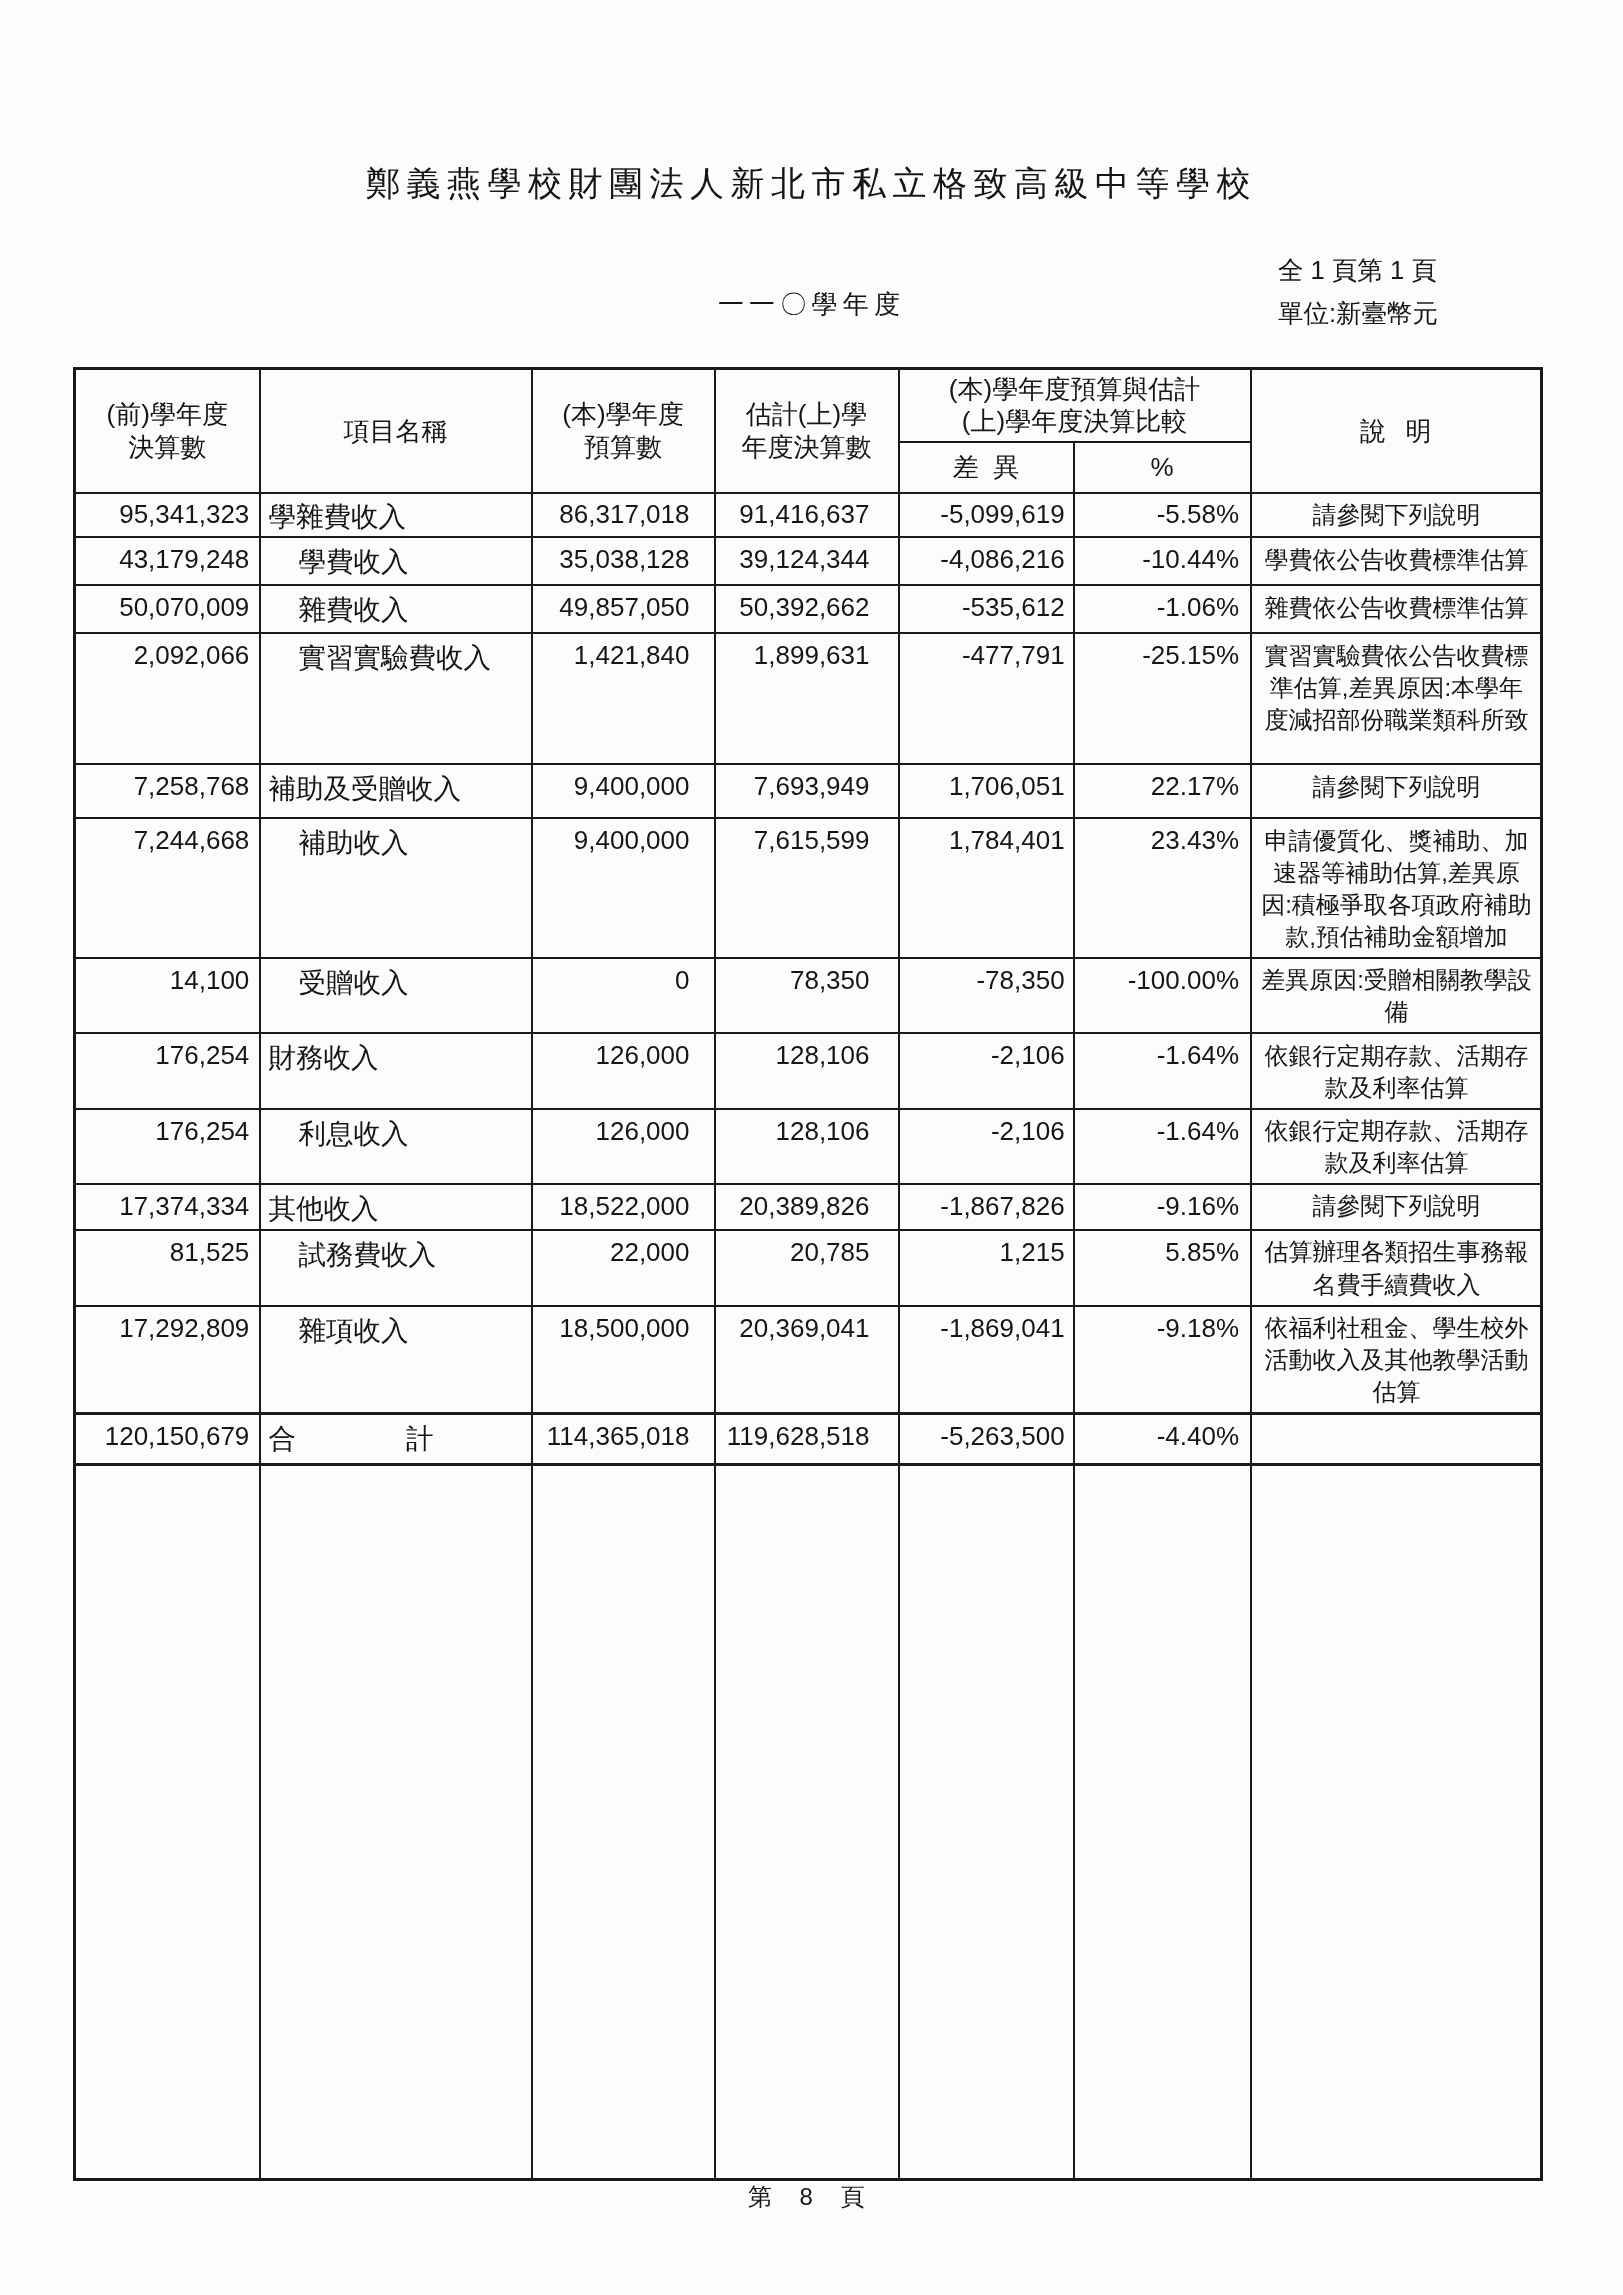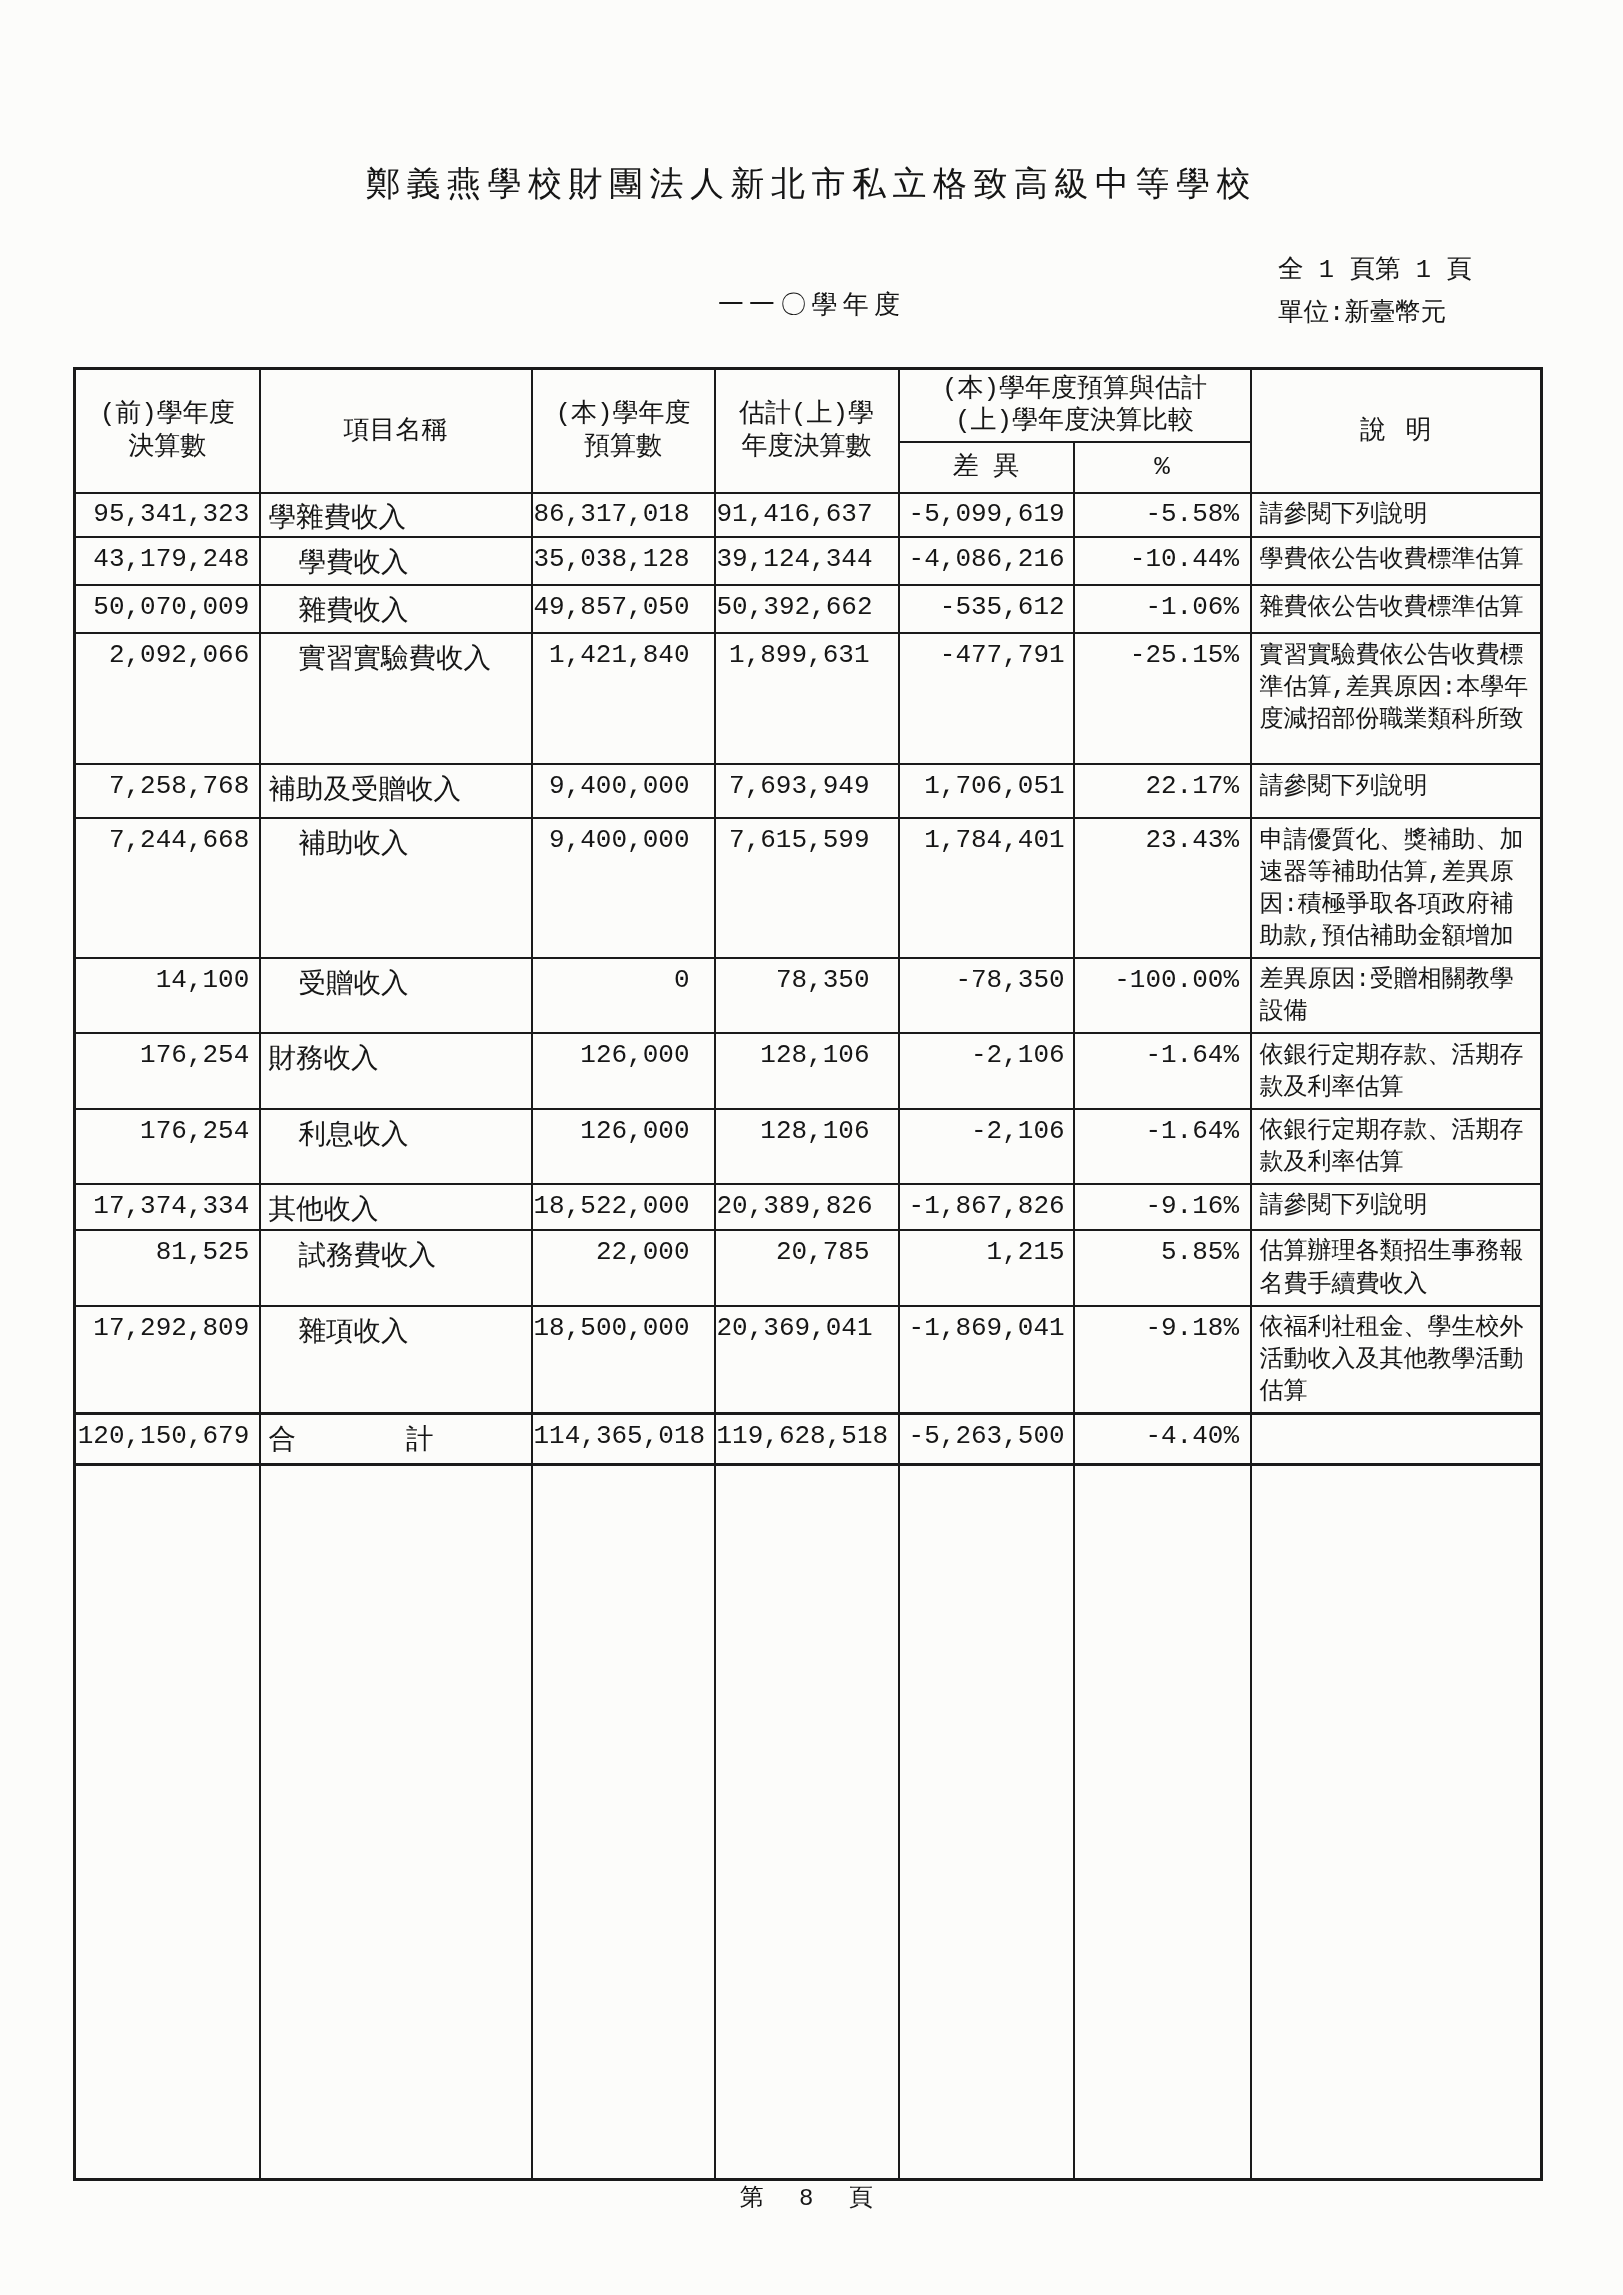--- a/index.html
+++ b/index.html
@@ -3,21 +3,21 @@
 <meta charset="utf-8">
 <style>
   html, body { margin: 0; padding: 0; background: #d8d8d4; }
   .page {
     position: relative;
     width: 1623px;
     height: 2295px;
     margin: 0 auto;
     background: #fcfcfa;
     color: #161616;
-    font-family: Liberation Mono, monospace;
+    font-family: Liberation Sans, sans-serif;
     overflow: hidden;
   }
 
   
   .school-name {
     position: absolute;
     top: 161px; left: 0; width: 100%;
     text-align: center;
     font-size: 34px;
     letter-spacing: 6.5px;
@@ -81,21 +81,21 @@
   td { font-size: 26px; padding-top: 5.9px; }
   td.col-num { text-align: right; }
   td.c-prev   { padding-right: 9.2px; }
   td.c-budget { padding-right: 24px; }
   td.c-est    { padding-right: 28px; }
   td.c-diff   { padding-right: 7.9px; }
   td.c-pct    { padding-right: 10.5px; }
   td.col-item { text-align: left; padding-left: 7.9px; font-size: 27.5px; }
   td.col-item.indent { padding-left: 38px; }
   td.col-note {
-    text-align: left;
+    text-align: center;
     font-size: 24px;
     line-height: 1.34;
     padding: 5.2px 6.5px 3.9px 7.9px;
   }
 
   
   tbody tr:nth-child(1)  { height: 38px; }
   tbody tr:nth-child(2)  { height: 48px; }
   tbody tr:nth-child(3)  { height: 48px; }
   tbody tr:nth-child(4)  { height: 131px; }

